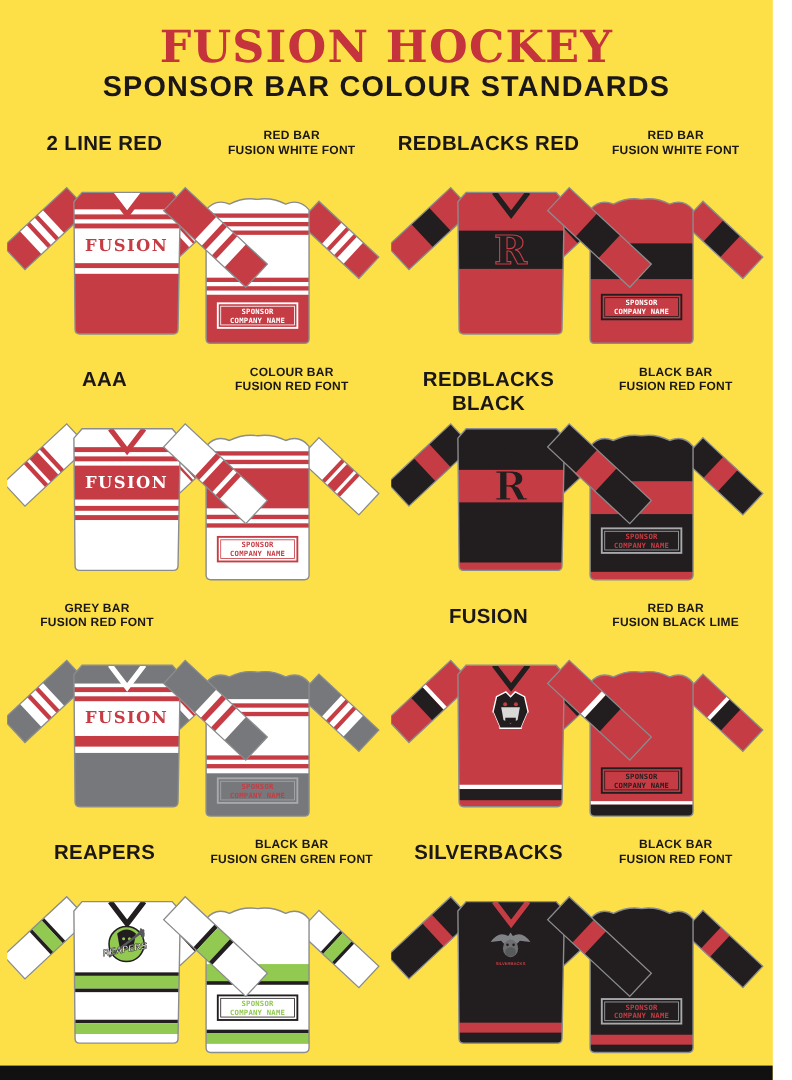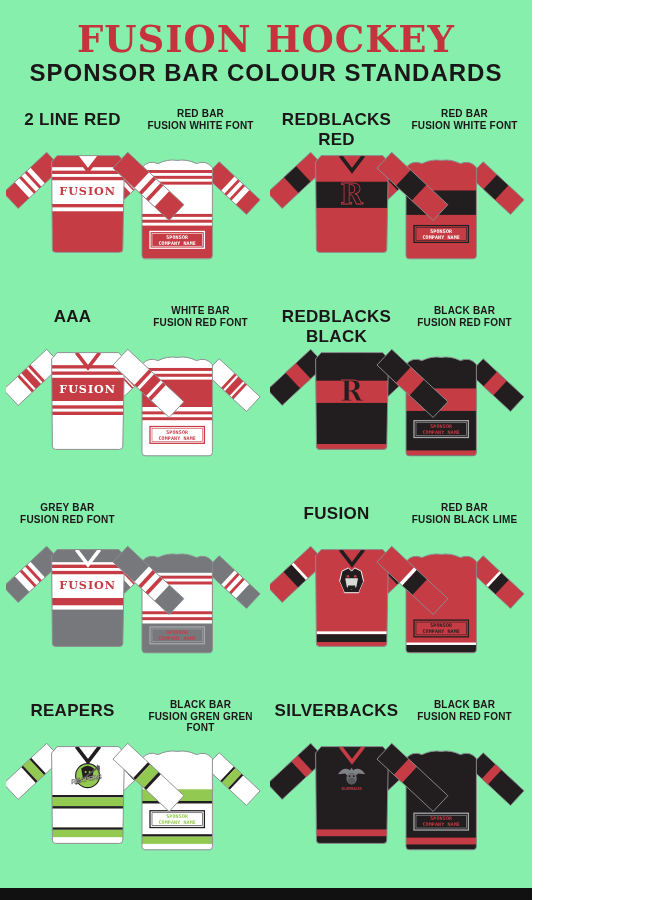--- a/index.html
+++ b/index.html
@@ -1,16 +1,16 @@
 <!DOCTYPE html>
 <html><head>
 <meta charset="utf-8">
 <style>
   html,body{margin:0;padding:0;background:#ffffff;}
-  .page{position:relative;width:532px;height:900px;background:#86efac;overflow:hidden;
+  .page{position:relative;width:644px;height:900px;background:#fde047;overflow:hidden;
         font-family:"Liberation Sans",sans-serif;}
   header{text-align:center;padding-top:20px;height:86px;}
   h1{margin:0;font-family:"DejaVu Serif",serif;font-weight:bold;font-size:37px;
      letter-spacing:1px;line-height:1.05;}
   h2{margin:1px 0 0 0;font-family:"Liberation Sans",sans-serif;font-weight:bold;
      font-size:24px;letter-spacing:1px;line-height:1.1;}
   .grid{display:grid;grid-template-columns:1fr 1fr;row-gap:9px;column-gap:8px;padding:2px 6px 0 6px;}
   .cell{height:188px;overflow:visible;}
   .cell-head{display:flex;align-items:flex-start;height:26px;}
   .design-name{flex:0 0 52%;text-align:center;font-weight:bold;font-size:17px;
@@ -164,21 +164,21 @@
     <rect x="4" y="-13.5" width="96" height="27" fill="none" stroke="#8A8C8E" stroke-width="1.1"></rect>
             </g>
 </svg>
         </div>
     </section>
 
     <section class="cell">
       <div class="cell-head">
         <div class="design-name">AAA</div>
         <div class="design-spec">
-          <div>WHITE BAR</div>
+          <div>COLOUR BAR</div>
           <div>FUSION RED FONT</div>
         </div>
       </div>
       <div class="jersey-area">
           <svg viewBox="0 0 320 162" xmlns="http://www.w3.org/2000/svg">
   <defs>
     <clipPath id="fcp2">
                 <path d="M64,27 L141,27 L148,35 L146,144 Q146,148 142,148 L62,148 Q58,148 58,144 L57,35 Z"></path>
               </clipPath>
     <clipPath id="bcp2">

